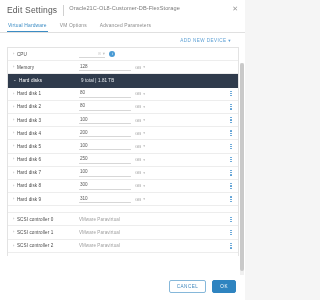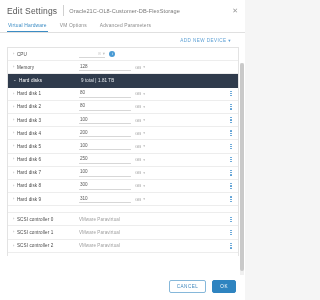--- a/index.html
+++ b/index.html
@@ -11,21 +11,21 @@
   }
   #app {
     position: relative;
     width: 245px; height: 300px;
     background: #ffffff;
     display: flex; flex-direction: column;
   }
 
   
   .header {
-    display: flex; align-items: center;
+    display: flex; align-items: flex-start;
     padding: 5px 6px 3px 7px;
     flex: none;
   }
   .hdr-title {
     font-size: 8.5px; color: #565656; letter-spacing: .2px;
     white-space: nowrap;
   }
   .hdr-sep {
     width: 1px; height: 11px; background: #d0d0d0;
     margin: 0 5px 0 6px; flex: none;

